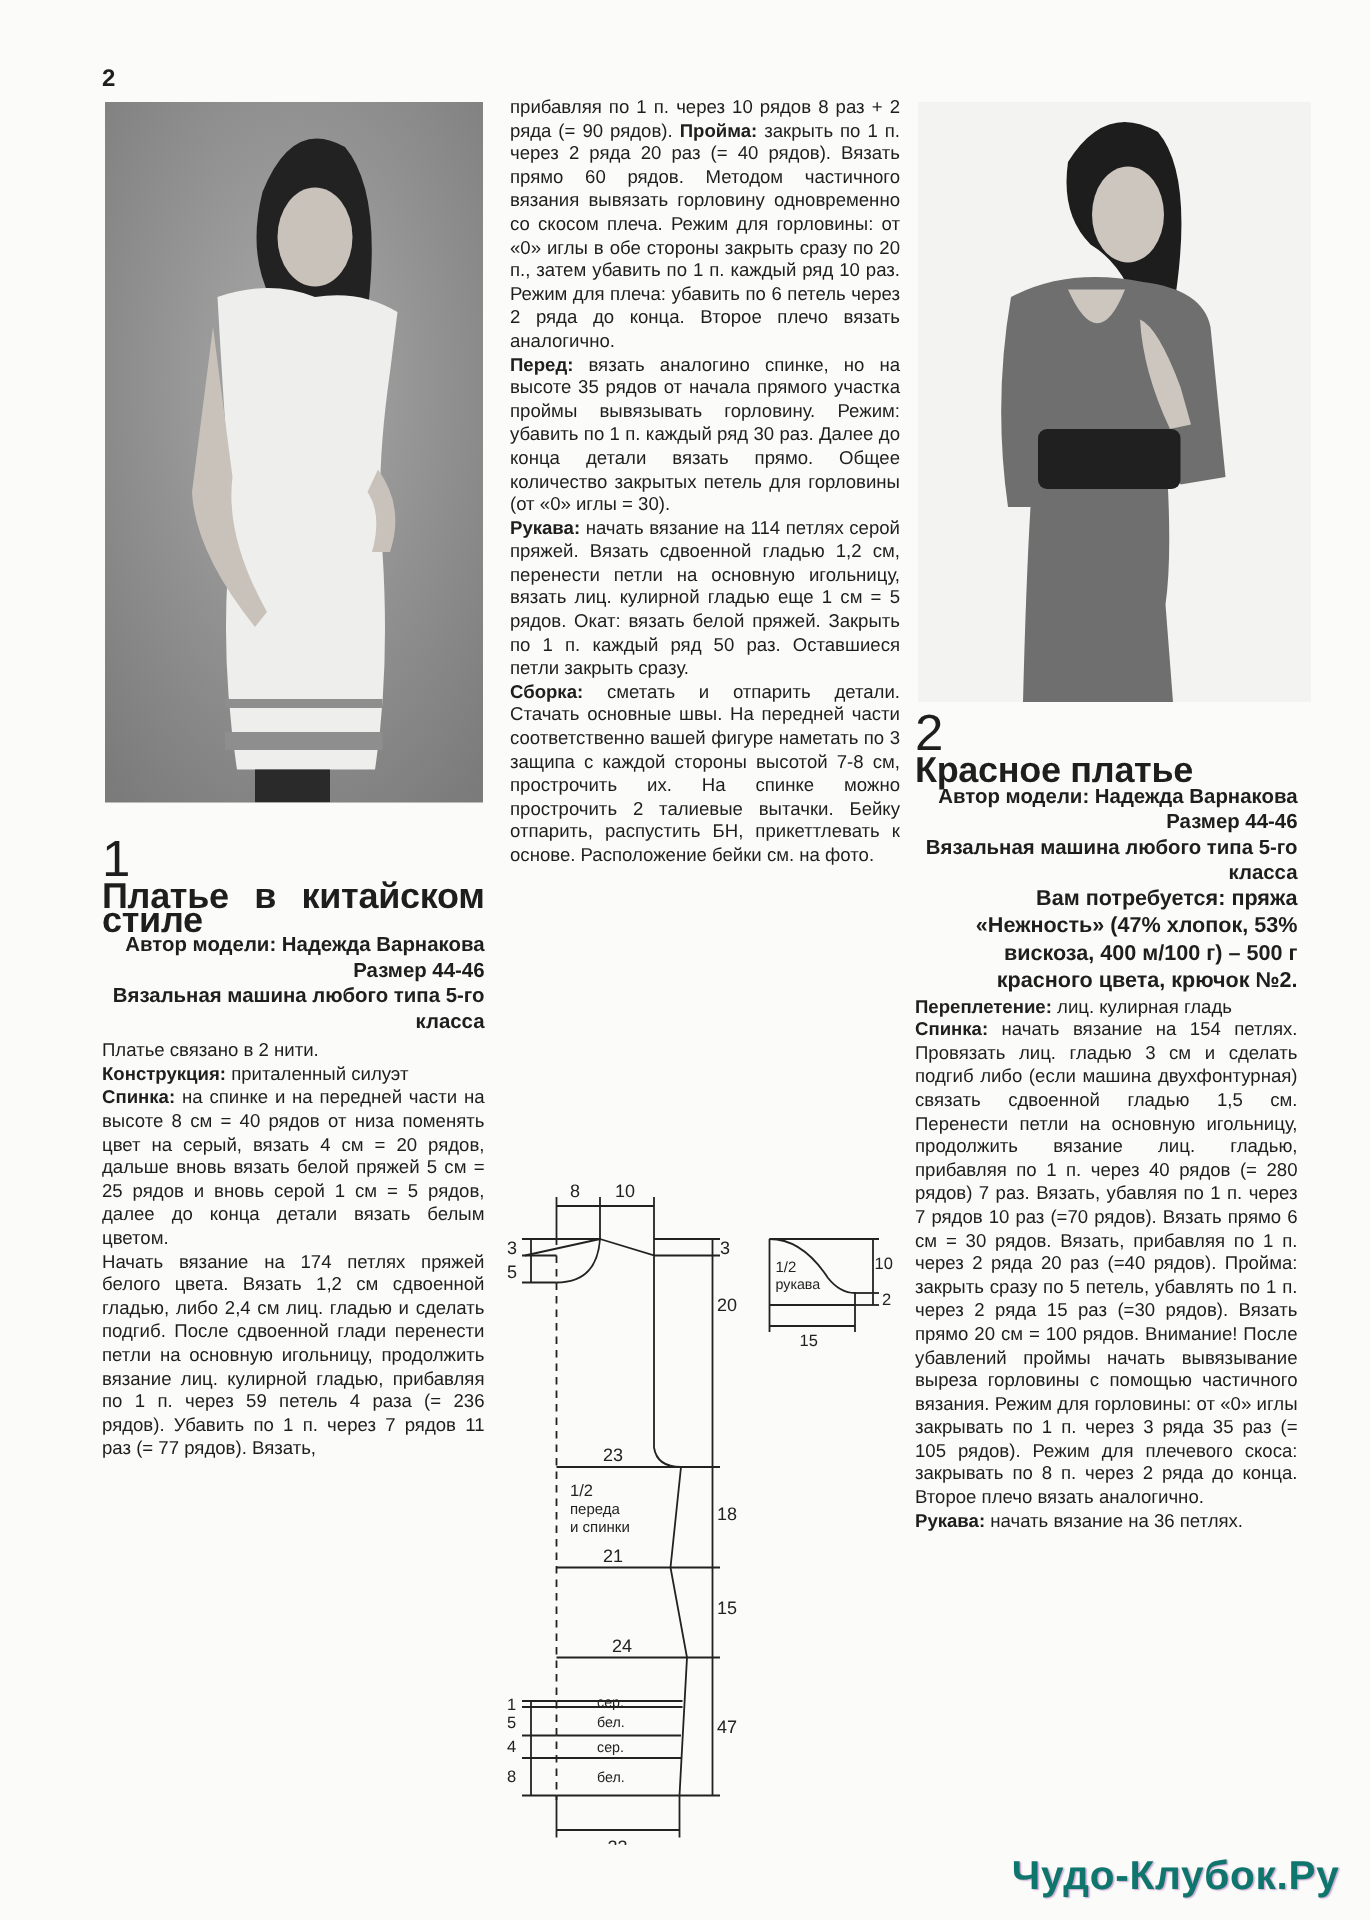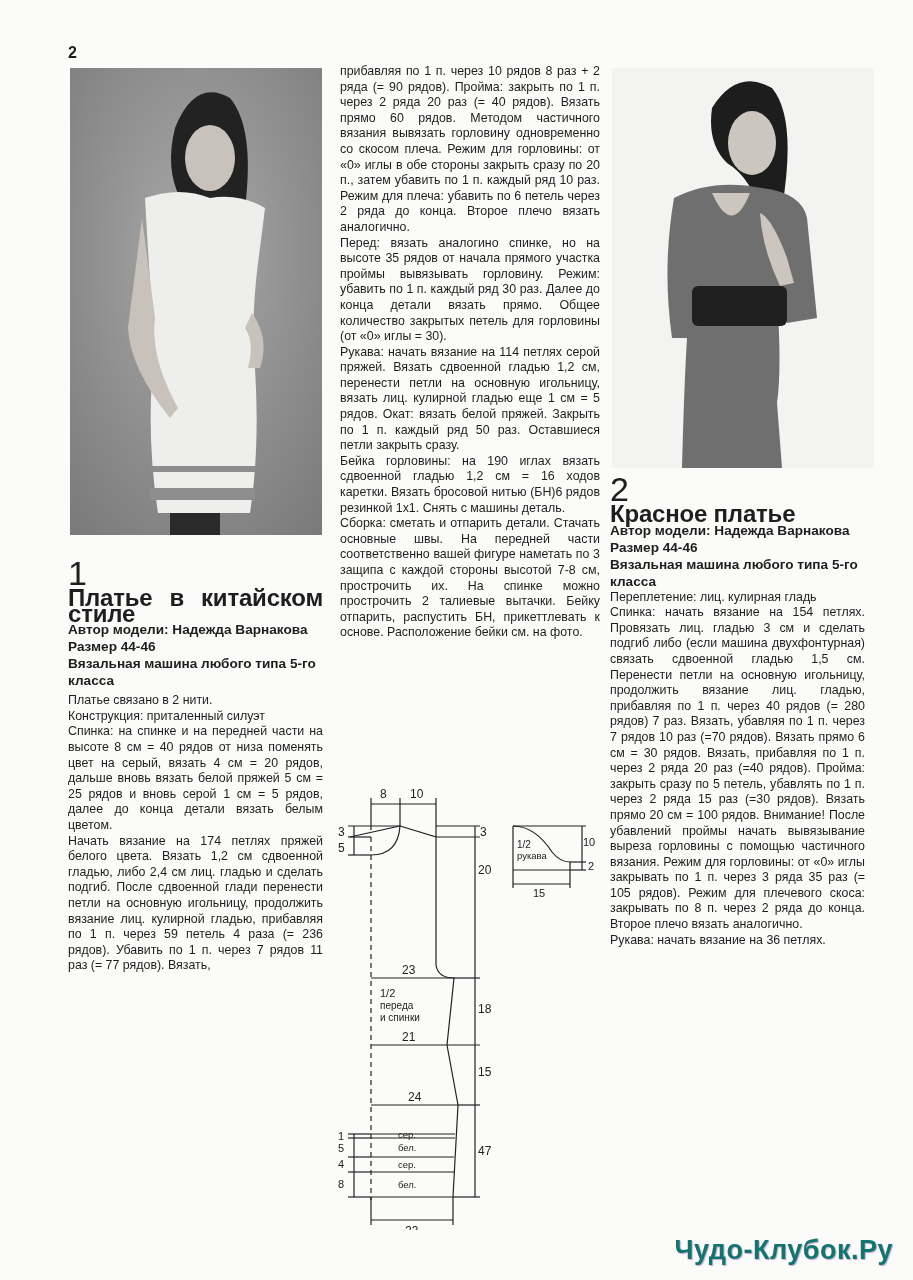--- a/index.html
+++ b/index.html
@@ -7,24 +7,24 @@
     width: 913px; height: 1280px; position: relative; overflow: hidden;
     background: #fbfbf9; color: #1e1e1e;
     font-family: "Liberation Sans", "DejaVu Sans", sans-serif;
   }
   .abs { position: absolute; }
   .page-num { left: 68px; top: 44px; font-weight: bold; font-size: 16px; }
   .photo { background: #8d8d8d; overflow: hidden; }
   .photo svg { display: block; width: 100%; height: 100%; }
   .col { font-size: 12.4px; line-height: 15.6px; text-align: justify; }
   .col p { margin: 0; }
-  .col b { font-weight: normal; }
+  .col b { font-weight: bold; }
   .model-num { font-size: 34px; line-height: 34px; font-weight: normal; margin: 0; }
   .model-title { font-size: 24px; font-weight: bold; margin: 2px 0 12px 0; letter-spacing: -0.2px; }
-  .meta { font-size: 13.6px; font-weight: bold; line-height: 17px; margin: 0 0 10px 0; text-align: left; }
+  .meta { font-size: 13.6px; font-weight: bold; line-height: 17px; margin: 0 0 10px 0; text-align: right; }
   .meta.big { font-size: 14.4px; line-height: 18.5px; }
   .diagram { font-size: 11px; }
   .diagram svg text { font-family: "Liberation Sans", sans-serif; fill: #222; }
   .logo { right: 20px; bottom: 14px; font-size: 27px; font-weight: bold; color: #0f766e;
           letter-spacing: 0.5px; text-shadow: 1px 1px 1px #c8a5cf; }
 </style>
 </head>
 <body>
 
 <div class="abs page-num">2</div>
@@ -70,21 +70,20 @@
   <p style="margin-top:4px;">Платье связано в 2 нити.</p>
   <p><b>Конструкция:</b><span> приталенный силуэт</span></p>
   <p><b>Спинка:</b><span> на спинке и на передней части на высоте 8 см = 40 рядов от низа поменять цвет на серый, вязать 4 см = 20 рядов, дальше вновь вязать белой пряжей 5 см = 25 рядов и вновь серой 1 см = 5 рядов, далее до конца детали вязать белым цветом.</span></p>
   <p>Начать вязание на 174 петлях пряжей белого цвета. Вязать 1,2 см сдвоенной гладью, либо 2,4 см лиц. гладью и сделать подгиб. После сдвоенной глади перенести петли на основную игольницу, продолжить вязание лиц. кулирной гладью, прибавляя по 1 п. через 59 петель 4 раза (= 236 рядов). Убавить по 1 п. через 7 рядов 11 раз (= 77 рядов). Вязать,</p>
 </div>
 
 <div class="abs col" style="left:340px; top:64px; width:260px;">
   <p><span>прибавляя по 1 п. через 10 рядов 8 раз + 2 ряда (= 90 рядов). </span><b>Пройма:</b><span> закрыть по 1 п. через 2 ряда 20 раз (= 40 рядов). Вязать прямо 60 рядов. Методом частичного вязания вывязать горловину одновременно со скосом плеча. Режим для горловины: от «0» иглы в обе стороны закрыть сразу по 20 п., затем убавить по 1 п. каждый ряд 10 раз. Режим для плеча: убавить по 6 петель через 2 ряда до конца. Второе плечо вязать аналогично.</span></p>
   <p><b>Перед:</b><span> вязать аналогино спинке, но на высоте 35 рядов от начала прямого участка проймы вывязывать горловину. Режим: убавить по 1 п. каждый ряд 30 раз. Далее до конца детали вязать прямо. Общее количество закрытых петель для горловины (от «0» иглы = 30).</span></p>
   <p><b>Рукава:</b><span> начать вязание на 114 петлях серой пряжей. Вязать сдвоенной гладью 1,2 см, перенести петли на основную игольницу, вязать лиц. кулирной гладью еще 1 см = 5 рядов. Окат: вязать белой пряжей. Закрыть по 1 п. каждый ряд 50 раз. Оставшиеся петли закрыть сразу.</span></p>
-  <p><b>Бейка горловины:</b><span> на 190 иглах вязать сдвоенной гладью 1,2 см = 16 ходов каретки. Вязать бросовой нитью (БН)6 рядов резинкой 1х1. Снять с машины деталь.</span></p>
   <p><b>Сборка:</b><span> сметать и отпарить детали. Стачать основные швы. На передней части соответственно вашей фигуре наметать по 3 защипа с каждой стороны высотой 7-8 см, прострочить их. На спинке можно прострочить 2 талиевые вытачки. Бейку отпарить, распустить БН, прикеттлевать к основе. Расположение бейки см. на фото.</span></p>
 </div>
 
 <div class="abs diagram" style="left:330px; top:780px; width:290px; height:450px;">
   <svg width="290" height="450" viewBox="0 0 290 450">
     <g stroke="#222" fill="none" stroke-width="1.2">
 
       <line x1="41" y1="57" x2="41" y2="420" stroke-dasharray="5,4"></line>
 
       <path d="M20 57 L70 46 Q68 75 41 75"></path>
@@ -165,18 +164,19 @@
     <text x="203" y="117" font-size="11">15</text>
   </svg>
 </div>
 
 <div class="abs col" style="left:610px; top:472px; width:255px;">
   <p class="model-num">2</p>
   <p class="model-title">Красное платье</p>
   <p class="meta">Автор модели: Надежда Варнакова</p>
   <p class="meta">Размер 44-46</p>
   <p class="meta">Вязальная машина любого типа 5-го класса</p>
+  <p class="meta big">Вам потребуется: пряжа «Нежность» (47% хлопок, 53% вискоза, 400 м/100 г) – 500 г красного цвета, крючок №2.</p>
   <p><b>Переплетение:</b><span> лиц. кулирная гладь</span></p>
   <p><b>Спинка:</b><span> начать вязание на 154 петлях. Провязать лиц. гладью 3 см и сделать подгиб либо (если машина двухфонтурная) связать сдвоенной гладью 1,5 см. Перенести петли на основную игольницу, продолжить вязание лиц. гладью, прибавляя по 1 п. через 40 рядов (= 280 рядов) 7 раз. Вязать, убавляя по 1 п. через 7 рядов 10 раз (=70 рядов). Вязать прямо 6 см = 30 рядов. Вязать, прибавляя по 1 п. через 2 ряда 20 раз (=40 рядов). Пройма: закрыть сразу по 5 петель, убавлять по 1 п. через 2 ряда 15 раз (=30 рядов). Вязать прямо 20 см = 100 рядов. Внимание! После убавлений проймы начать вывязывание выреза горловины с помощью частичного вязания. Режим для горловины: от «0» иглы закрывать по 1 п. через 3 ряда 35 раз (= 105 рядов). Режим для плечевого скоса: закрывать по 8 п. через 2 ряда до конца. Второе плечо вязать аналогично.</span></p>
   <p><b>Рукава:</b><span> начать вязание на 36 петлях.</span></p>
 </div>
 
 <div class="abs logo">Чудо-Клубок.Ру</div>
 
 </body></html>

